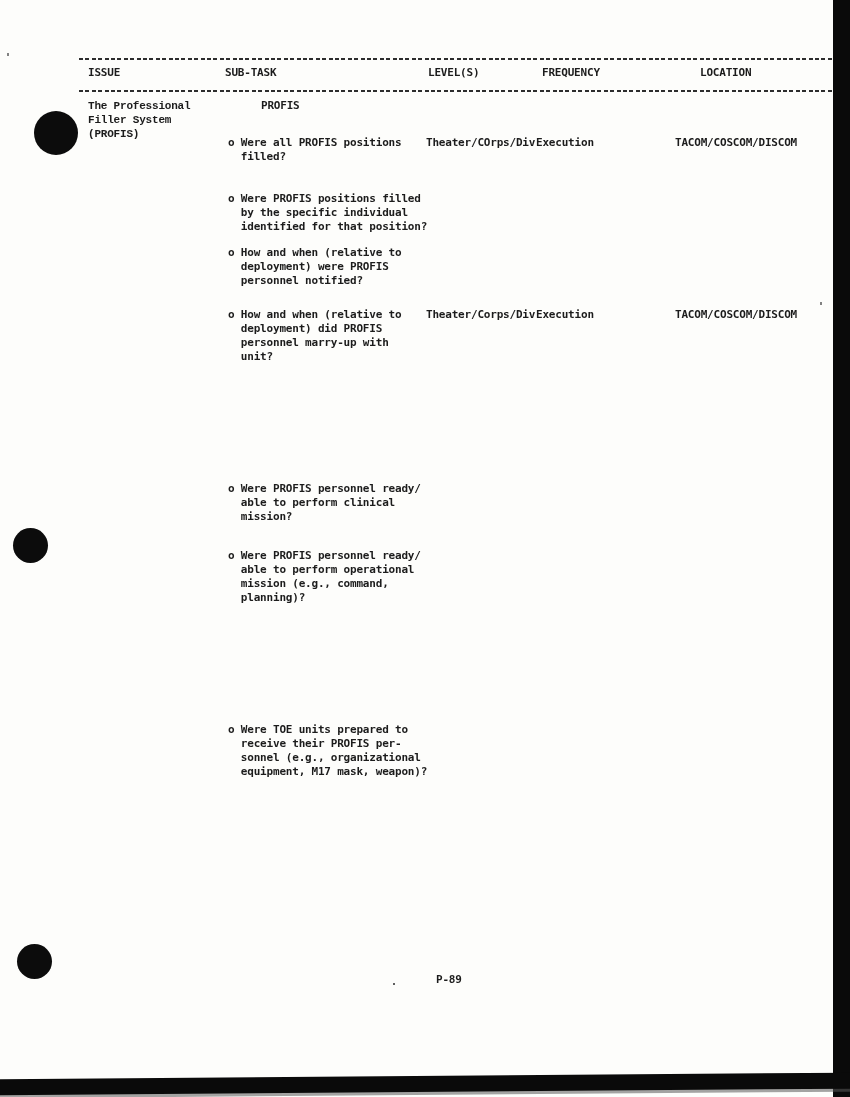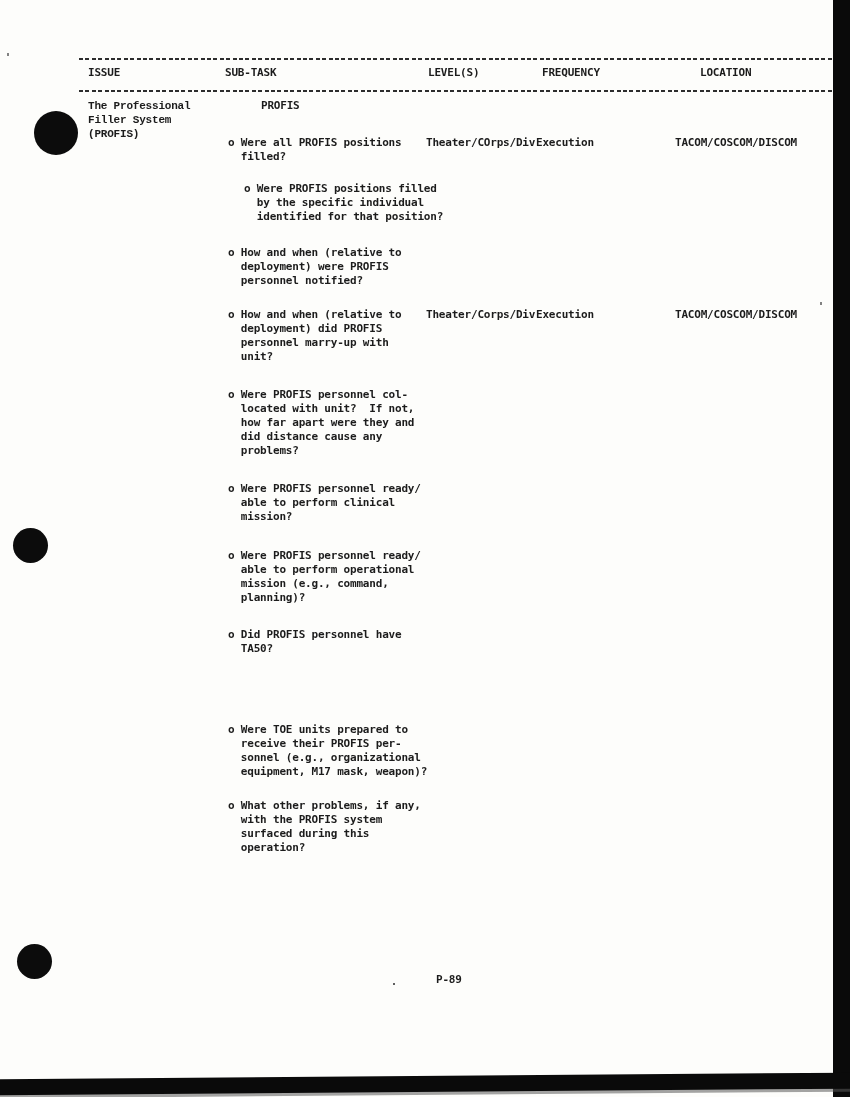--- a/index.html
+++ b/index.html
@@ -26,21 +26,21 @@
   .hdr  { top:66px; }
   .hdr-issue    { left:88px; }
   .hdr-subtask  { left:225px; }
   .hdr-levels   { left:428px; }
   .hdr-freq     { left:542px; }
   .hdr-loc      { left:700px; }
   .issue-cell   { left:88px;  top:99px;font-family:Liberation Mono, monospace; }
   .group-cell   { left:225px; top:99px;margin-left:36px; }
   .item         { left:228px; }
   .item-0  { top:136px; }
-  .item-1  { top:182px;margin-left:16px; }
+  .item-1  { top:192px; }
   .item-2  { top:246px; }
   .item-3  { top:308px; }
   .item-4  { top:388px; }
   .item-5  { top:482px; }
   .item-6  { top:549px; }
   .item-7  { top:628px; }
   .item-8  { top:675px; }
   .item-9  { top:723px; }
   .item-10 { top:799px; }
   .lvl-col  { left:426px; }
@@ -87,42 +87,31 @@
   <span class="cell item item-1">o Were PROFIS positions filled
   by the specific individual
   identified for that position?</span>
   <span class="cell item item-2">o How and when (relative to
   deployment) were PROFIS
   personnel notified?</span>
   <span class="cell item item-3">o How and when (relative to
   deployment) did PROFIS
   personnel marry-up with
   unit?</span>
-  <span class="cell item item-4">o Were PROFIS personnel col-
-  located with unit?  If not,
-  how far apart were they and
-  did distance cause any
-  problems?</span>
   <span class="cell item item-5">o Were PROFIS personnel ready/
   able to perform clinical
   mission?</span>
   <span class="cell item item-6">o Were PROFIS personnel ready/
   able to perform operational
   mission (e.g., command,
   planning)?</span>
-  <span class="cell item item-7">o Did PROFIS personnel have
-  TA50?</span>
   <span class="cell item item-9">o Were TOE units prepared to
   receive their PROFIS per-
   sonnel (e.g., organizational
   equipment, M17 mask, weapon)?</span>
-  <span class="cell item item-10">o What other problems, if any,
-  with the PROFIS system
-  surfaced during this
-  operation?</span>
 
   <span class="cell lvl-col row-0">Theater/COrps/Div</span>
   <span class="cell frq-col row-0">Execution</span>
   <span class="cell loc-col row-0">TACOM/COSCOM/DISCOM</span>
   <span class="cell lvl-col row-3">Theater/Corps/Div</span>
   <span class="cell frq-col row-3">Execution</span>
   <span class="cell loc-col row-3">TACOM/COSCOM/DISCOM</span>
 
   <span class="cell pageno">P-89</span>
 </div>

